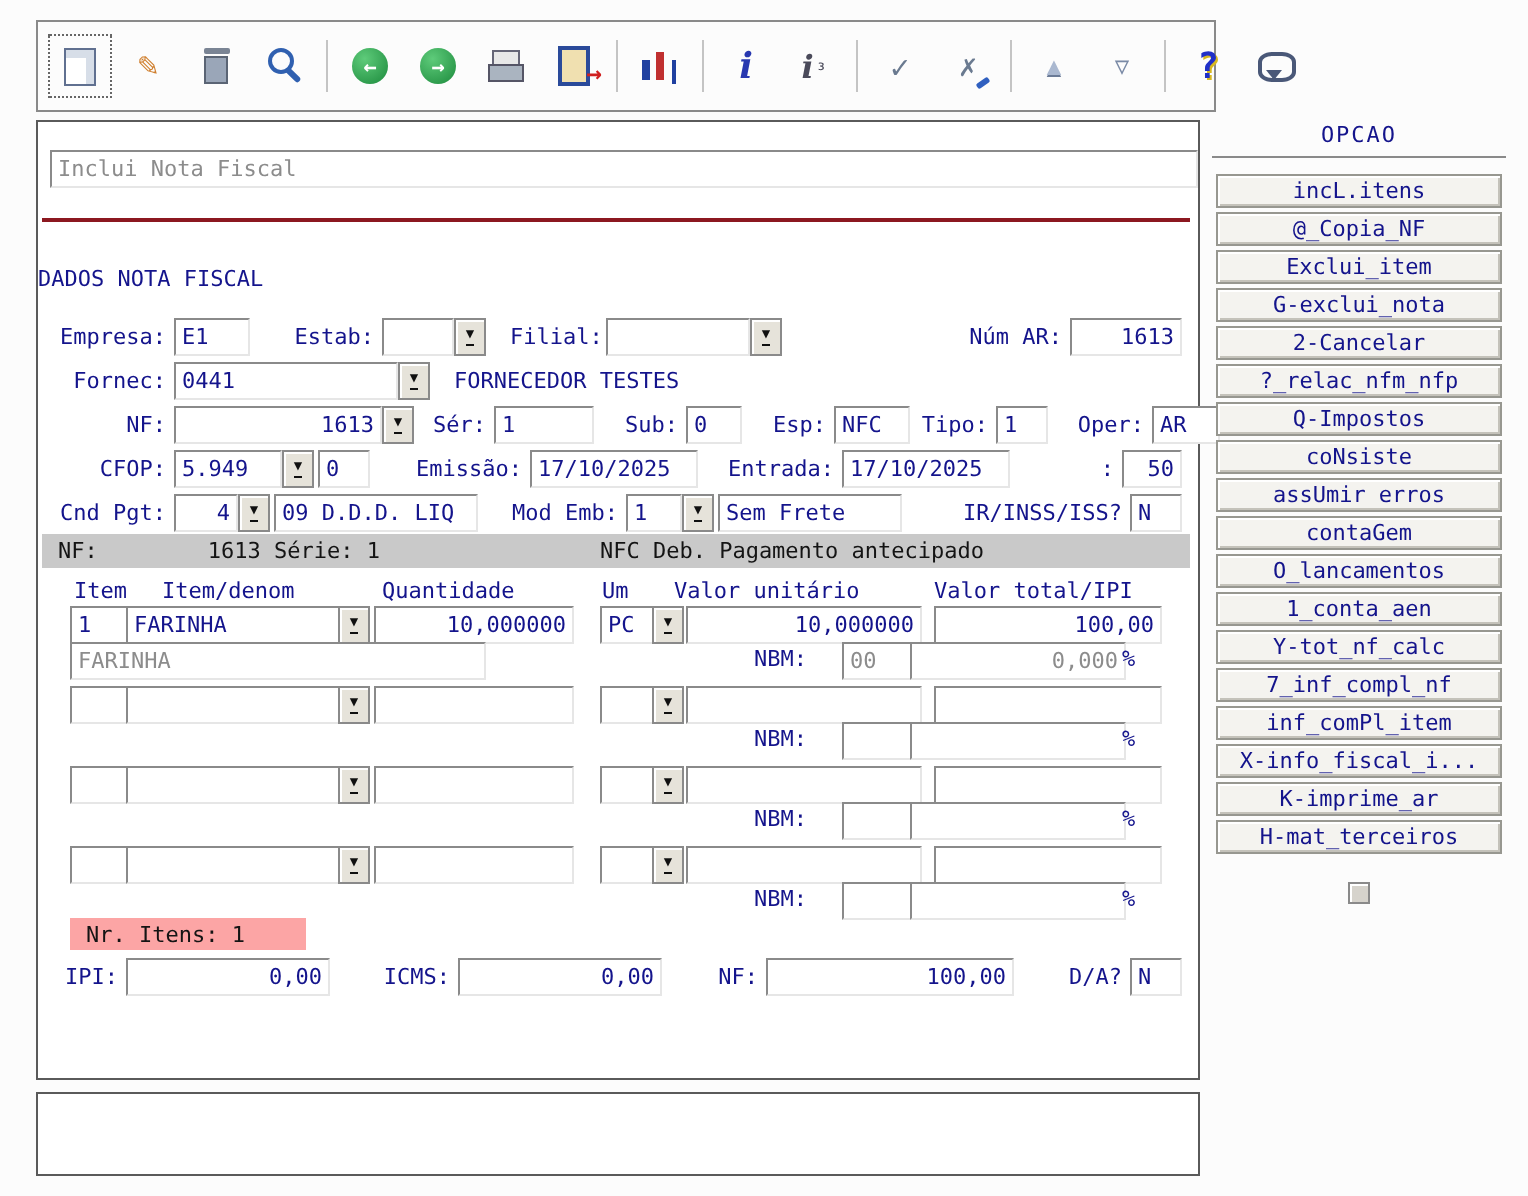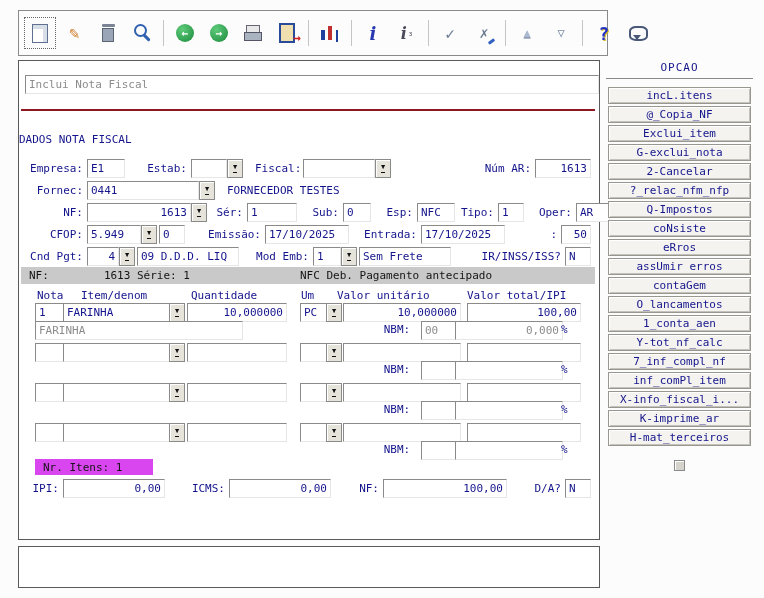--- a/index.html
+++ b/index.html
@@ -66,26 +66,26 @@
   .irow .lbl{position:absolute;top:2px;}
   .ci{left:16px;width:24px;}
   .cd{left:44px;width:106px;}
   .cdd1{left:150px;}
   .cq{left:168px;width:92px;}
   .cu{left:281px;width:26px;}
   .cdd2{left:307px;}
   .cv{left:324px;width:110px;}
   .ct{left:448px;width:106px;}
   .cdesc{left:16px;width:200px;}
-  .cnbml{left:358px;width:40px;text-align:center;}
+  .cnbml{left:358px;width:40px;text-align:left;}
   .cnbm{left:402px;width:28px;}
   .cpct{left:436px;width:100px;}
   .cpctl{left:542px;}
 
-  .nritens{position:absolute;left:16px;top:398px;width:118px;height:16px;background:#d946ef;color:#141414;display:flex;align-items:center;padding-left:8px;box-sizing:border-box;}
+  .nritens{position:absolute;left:16px;top:398px;width:118px;height:16px;background:#fca5a5;color:#141414;display:flex;align-items:center;padding-left:8px;box-sizing:border-box;}
 
   .bottom{position:absolute;left:18px;top:546px;width:580px;height:40px;border:1px solid #5a5a5a;background:#fff;}
 
   
   .sidebar{position:absolute;left:606px;top:60px;width:147px;}
   .sb-title{height:18px;line-height:16px;text-align:center;letter-spacing:1px;color:#14148c;border-bottom:1px solid #8a8a8a;}
   .sb-buttons{margin-top:8px;display:flex;flex-direction:column;align-items:center;}
   .sbtn{width:143px;height:17px;margin-bottom:2px;background:#f4f3ef;border:1px solid #979790;box-shadow:inset 1px 1px 0 #ffffff,inset -1px -1px 0 #c4c2ba;color:#14148c;display:flex;align-items:center;justify-content:center;font-size:11px;white-space:pre;box-sizing:border-box;}
   .sb-handle{width:9px;height:9px;margin:12px auto 0;background:#d6d3cc;border:1px solid #8a8a8a;box-shadow:inset 1px 1px 0 #fff;}
 </style>
@@ -124,21 +124,21 @@
     <div class="title-box box dis">Inclui Nota Fiscal</div>
     <div class="redline"></div>
     <div class="section-title">DADOS NOTA FISCAL</div>
 
     <div class="row" style="top:98px">
       <span class="lbl" style="width:58px">Empresa:</span>
       <span class="box" style="width:30px;margin-left:4px">E1</span>
       <span class="lbl" style="width:48px;margin-left:14px">Estab:</span>
       <span class="box" style="width:28px;margin-left:4px"></span>
       <span class="dd"></span>
-      <span class="lbl" style="width:44px;margin-left:12px">Fiscal:</span>
+      <span class="lbl" style="width:44px;margin-left:12px">Filial:</span>
       <span class="box" style="width:64px;margin-left:4px"></span>
       <span class="dd"></span>
       <span class="lbl" style="width:56px;margin-left:auto">Núm AR:</span>
       <span class="box r" style="width:48px;margin-left:4px">1613</span>
     </div>
 
     <div class="row" style="top:120px">
       <span class="lbl" style="width:58px">Fornec:</span>
       <span class="box" style="width:104px;margin-left:4px">0441</span>
       <span class="dd"></span>
@@ -187,21 +187,21 @@
       <span class="box" style="width:18px;margin-left:4px">N</span>
     </div>
 
     <div class="sumbar">
       <span>NF:</span>
       <span style="margin-left:55px">1613 Série: 1</span>
       <span style="margin-left:110px">NFC Deb. Pagamento antecipado</span>
     </div>
 
     <div class="hdrrow">
-      <span class="hdr h0">Nota</span>
+      <span class="hdr h0">Item</span>
       <span class="hdr h1">Item/denom</span>
       <span class="hdr h2">Quantidade</span>
       <span class="hdr h3">Um</span>
       <span class="hdr h4">Valor unitário</span>
       <span class="hdr h5">Valor total/IPI</span>
     </div>
 
     <div class="irow" style="top:242px">
       <span class="box ci">1</span>
       <span class="box cd">FARINHA</span>
@@ -294,21 +294,20 @@
     <div class="sb-title">OPCAO</div>
     <div class="sb-buttons">
       <div class="sbtn">incL.itens</div>
       <div class="sbtn">@_Copia_NF</div>
       <div class="sbtn">Exclui_item</div>
       <div class="sbtn">G-exclui_nota</div>
       <div class="sbtn">2-Cancelar</div>
       <div class="sbtn">?_relac_nfm_nfp</div>
       <div class="sbtn">Q-Impostos</div>
       <div class="sbtn">coNsiste</div>
-      <div class="sbtn">eRros</div>
       <div class="sbtn">assUmir erros</div>
       <div class="sbtn">contaGem</div>
       <div class="sbtn">O_lancamentos</div>
       <div class="sbtn">1_conta_aen</div>
       <div class="sbtn">Y-tot_nf_calc</div>
       <div class="sbtn">7_inf_compl_nf</div>
       <div class="sbtn">inf_comPl_item</div>
       <div class="sbtn">X-info_fiscal_i...</div>
       <div class="sbtn">K-imprime_ar</div>
       <div class="sbtn">H-mat_terceiros</div>

